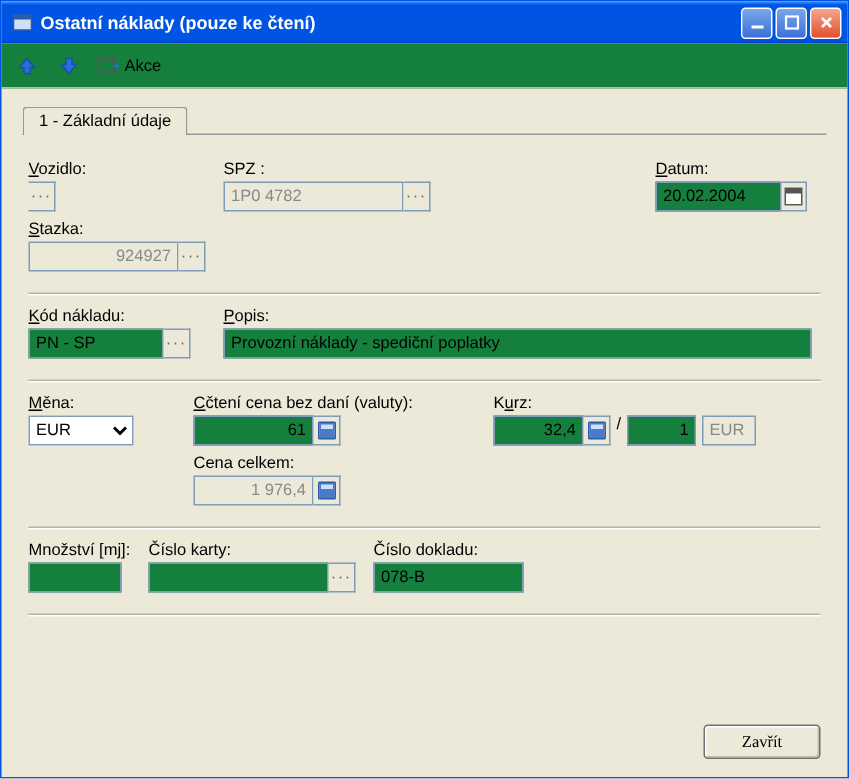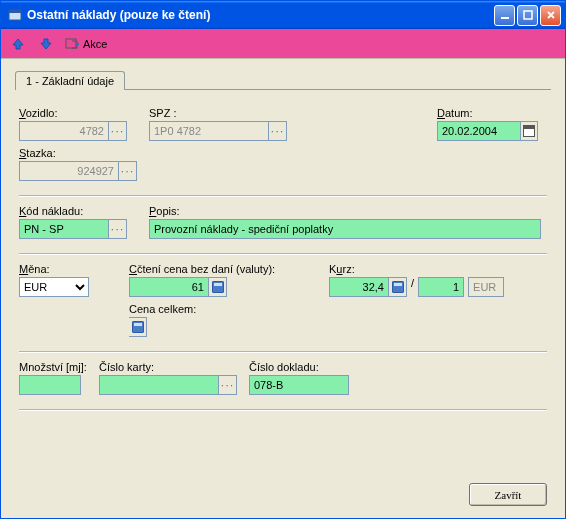--- a/index.html
+++ b/index.html
@@ -43,21 +43,21 @@
     display: flex; align-items: center; justify-content: center;
     font-weight: bold;
     font-family: Arial;
     font-size: 12px;
     color: #fff;
   }
   .win-min, .win-max { background: linear-gradient(to bottom, #7ba7e8, #3a6fd8); }
   .win-close { background: linear-gradient(to bottom, #f5a58f, #e2502c); }
   .toolbar {
     height: 30px;
-    background: #ec4899;
+    background: #15803d;
     border-bottom: 1px solid #c0bcac;
     display: flex;
     align-items: center;
     padding: 0 8px;
     gap: 10px;
   }
   .toolbar .arrow-icon {
     width: 18px; height: 18px;
     display: flex; align-items: center; justify-content: center;
   }
@@ -107,21 +107,21 @@
     white-space: nowrap;
   }
   .field label .ul { text-decoration: underline; }
   .input-wrap {
     display: flex;
     align-items: center;
   }
   input.text, .fake-input {
     height: 20px;
     border: 1px solid #7f9db9;
-    background: #86efac;
+    background: #15803d;
     font-family: Tahoma, Arial;
     font-size: 11px;
     padding: 1px 4px;
   }
   .readonly {
     background: #ece9d8 !important;
     color: #888;
     text-align: right;
   }
   .readonly.left { text-align: left; }
@@ -257,21 +257,20 @@
       <div class="tab">1 - Základní údaje</div>
     </div>
     <div class="tab-panel"></div>
 
     <div class="form-area">
 
       <div class="row">
         <div class="field" style="width:130px">
           <label><span class="ul">V</span><span>ozidlo:</span></label>
           <div class="input-wrap">
-            <input class="text readonly" style="width: 90px;" readonly="" value="4782">
             <div class="dots-btn">···</div>
           </div>
         </div>
         <div class="field" style="width:160px">
           <label>SPZ :</label>
           <div class="input-wrap">
             <input class="text readonly left" style="width: 120px;" readonly="" value="1P0 4782">
             <div class="dots-btn">···</div>
           </div>
         </div>
@@ -345,20 +344,21 @@
             <input class="text readonly left" style="width: 36px;" readonly="" value="EUR">
           </div>
         </div>
       </div>
 
       <div class="row">
         <div style="width:110px"></div>
         <div class="field">
           <label>Cena celkem:</label>
           <div class="input-wrap">
+            <input class="text readonly" style="width: 80px;" readonly="" value="1 976,4">
             <div class="cal-btn standalone">
                 <span class="calc-icon"></span>
               </div>
           </div>
         </div>
       </div>
 
       <hr class="sep">
 
       <div class="row">

